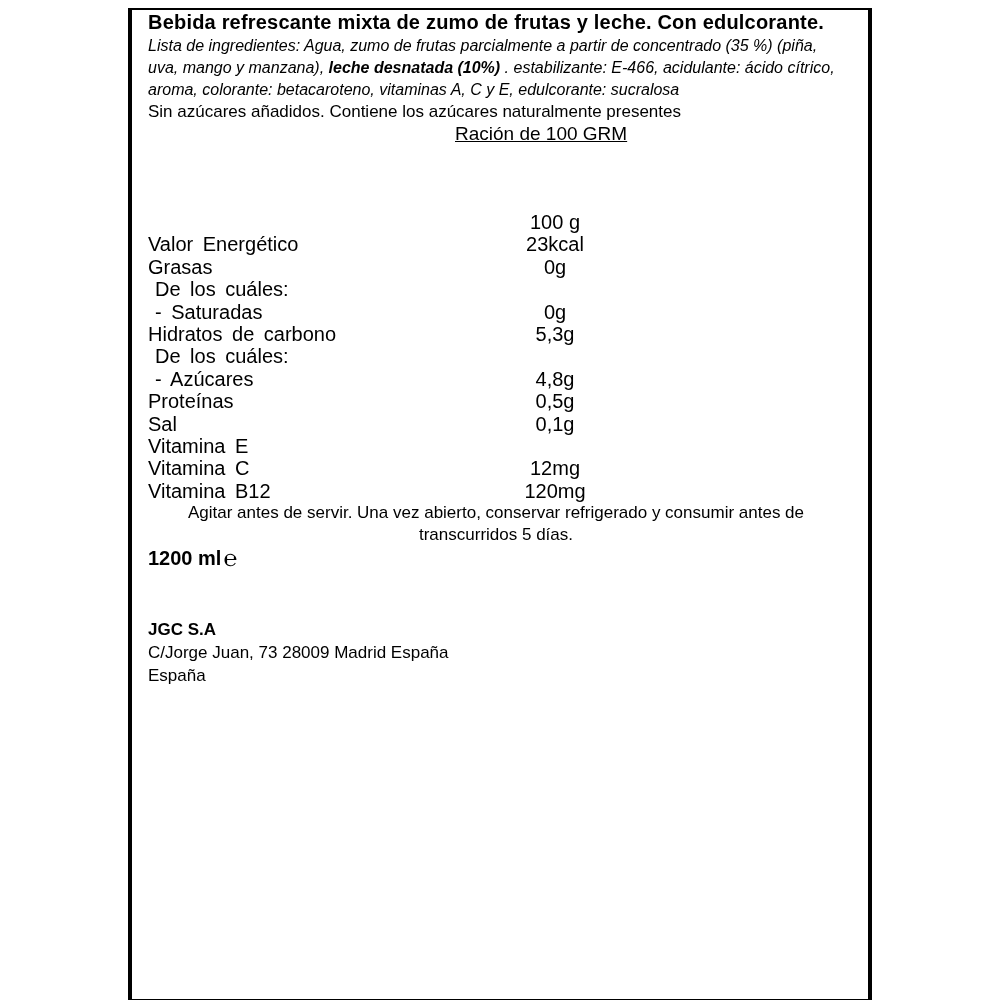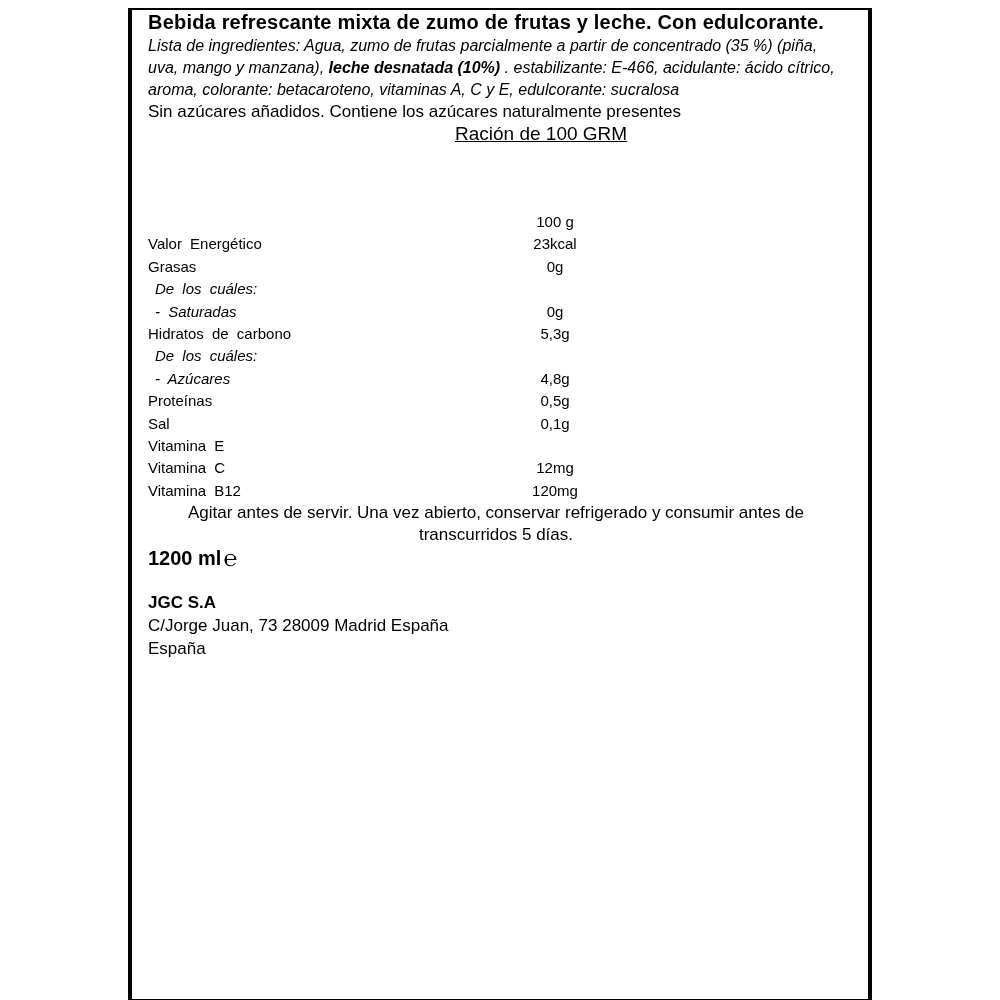--- a/index.html
+++ b/index.html
@@ -53,38 +53,37 @@
   }
   .serving {
     margin-top: 35px;
     padding-left: 323px;
     font-size: 19px;
     line-height: 22px;
     text-decoration: underline;
   }
   .nutrition {
     margin-top: 66px;
-    font-size: 15px;
+    font-size: 20px;
   }
   .nrow {
     display: flex;
     padding-left: 16px;
     line-height: 22.4px;
     height: 22.4px;
   }
   .nlabel {
     width: 307px;
     word-spacing: 4px;
     white-space: nowrap;
     overflow: visible;
   }
   .nrow.indent .nlabel {
     width: 300px;
     padding-left: 7px;
-    font-style: italic;
   }
   .nvalue {
     width: 200px;
     text-align: center;
     white-space: nowrap;
   }
   .storage {
     margin-top: 123px;
     padding: 0 24px 0 16px;
     font-size: 17px;
@@ -98,21 +97,21 @@
     line-height: 25px;
     font-weight: bold;
   }
   .esign {
     font-weight: normal;
     font-size: 23px;
     margin-left: 2px;
     vertical-align: -1px;
   }
   .maker {
-    margin-top: 20px;
+    margin-top: 47px;
     padding: 0 16px;
     font-size: 17px;
     line-height: 23px;
   }
   .maker .mname { font-weight: bold; }
 </style>
 </head>
 <body>
 
 <div class="label-box">

